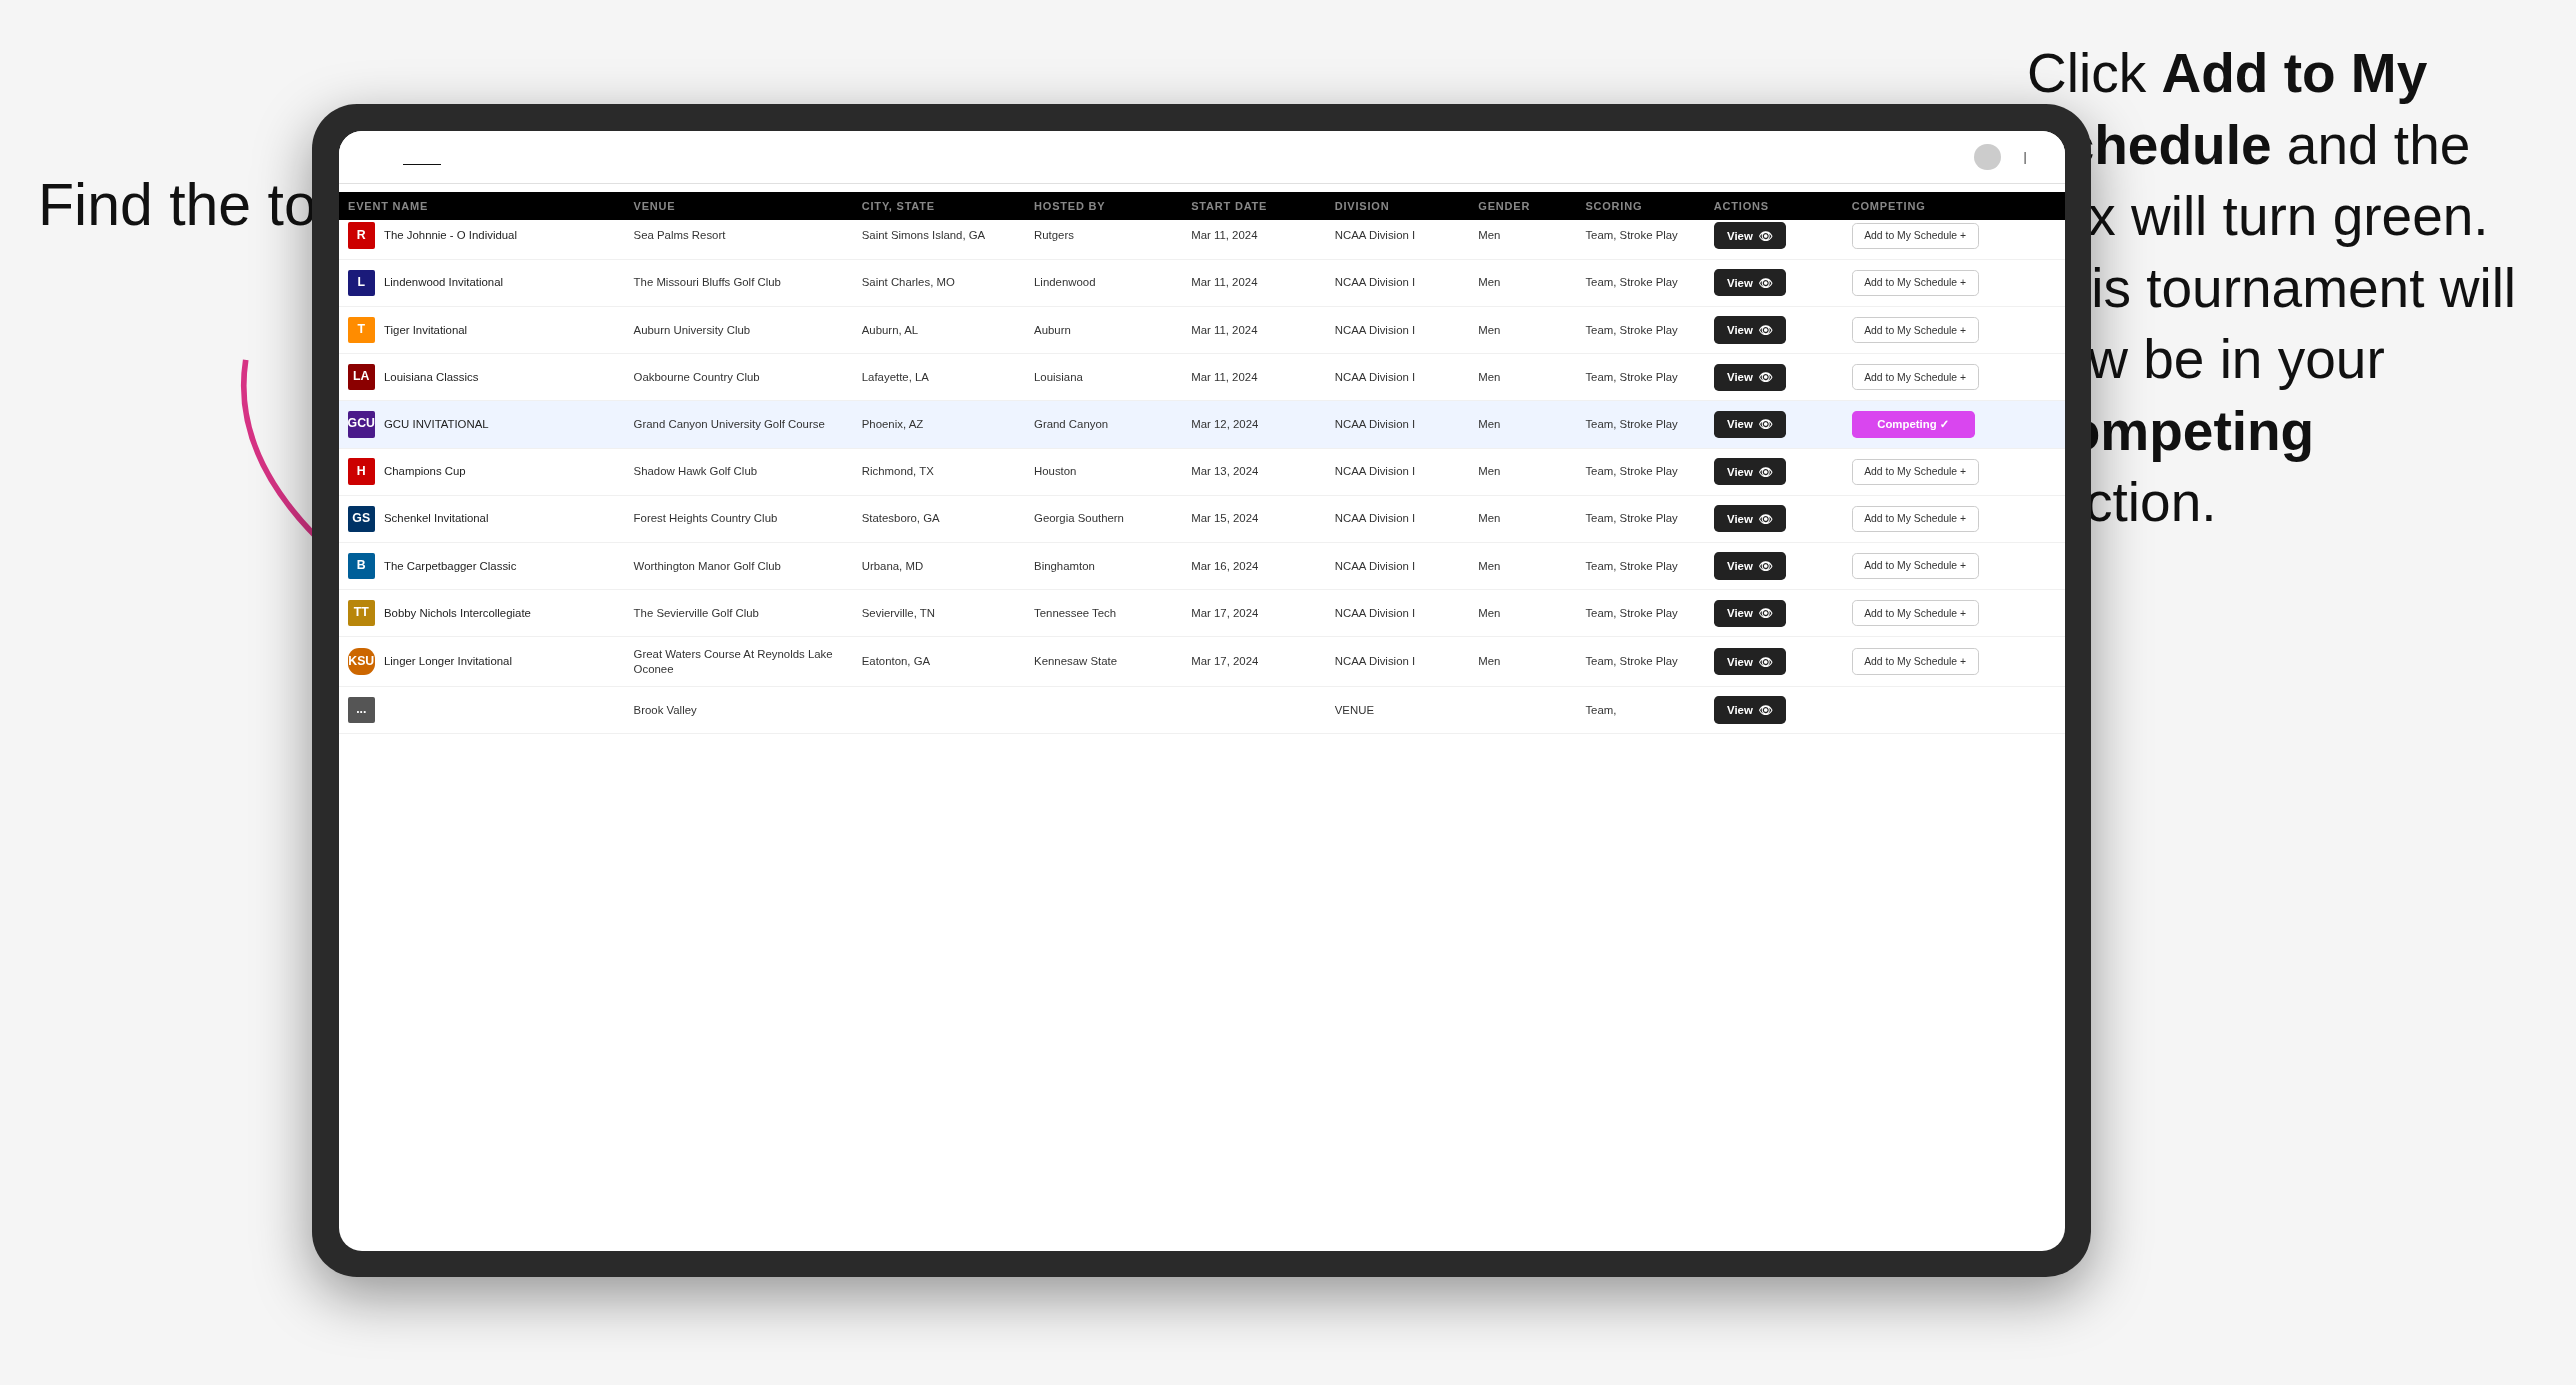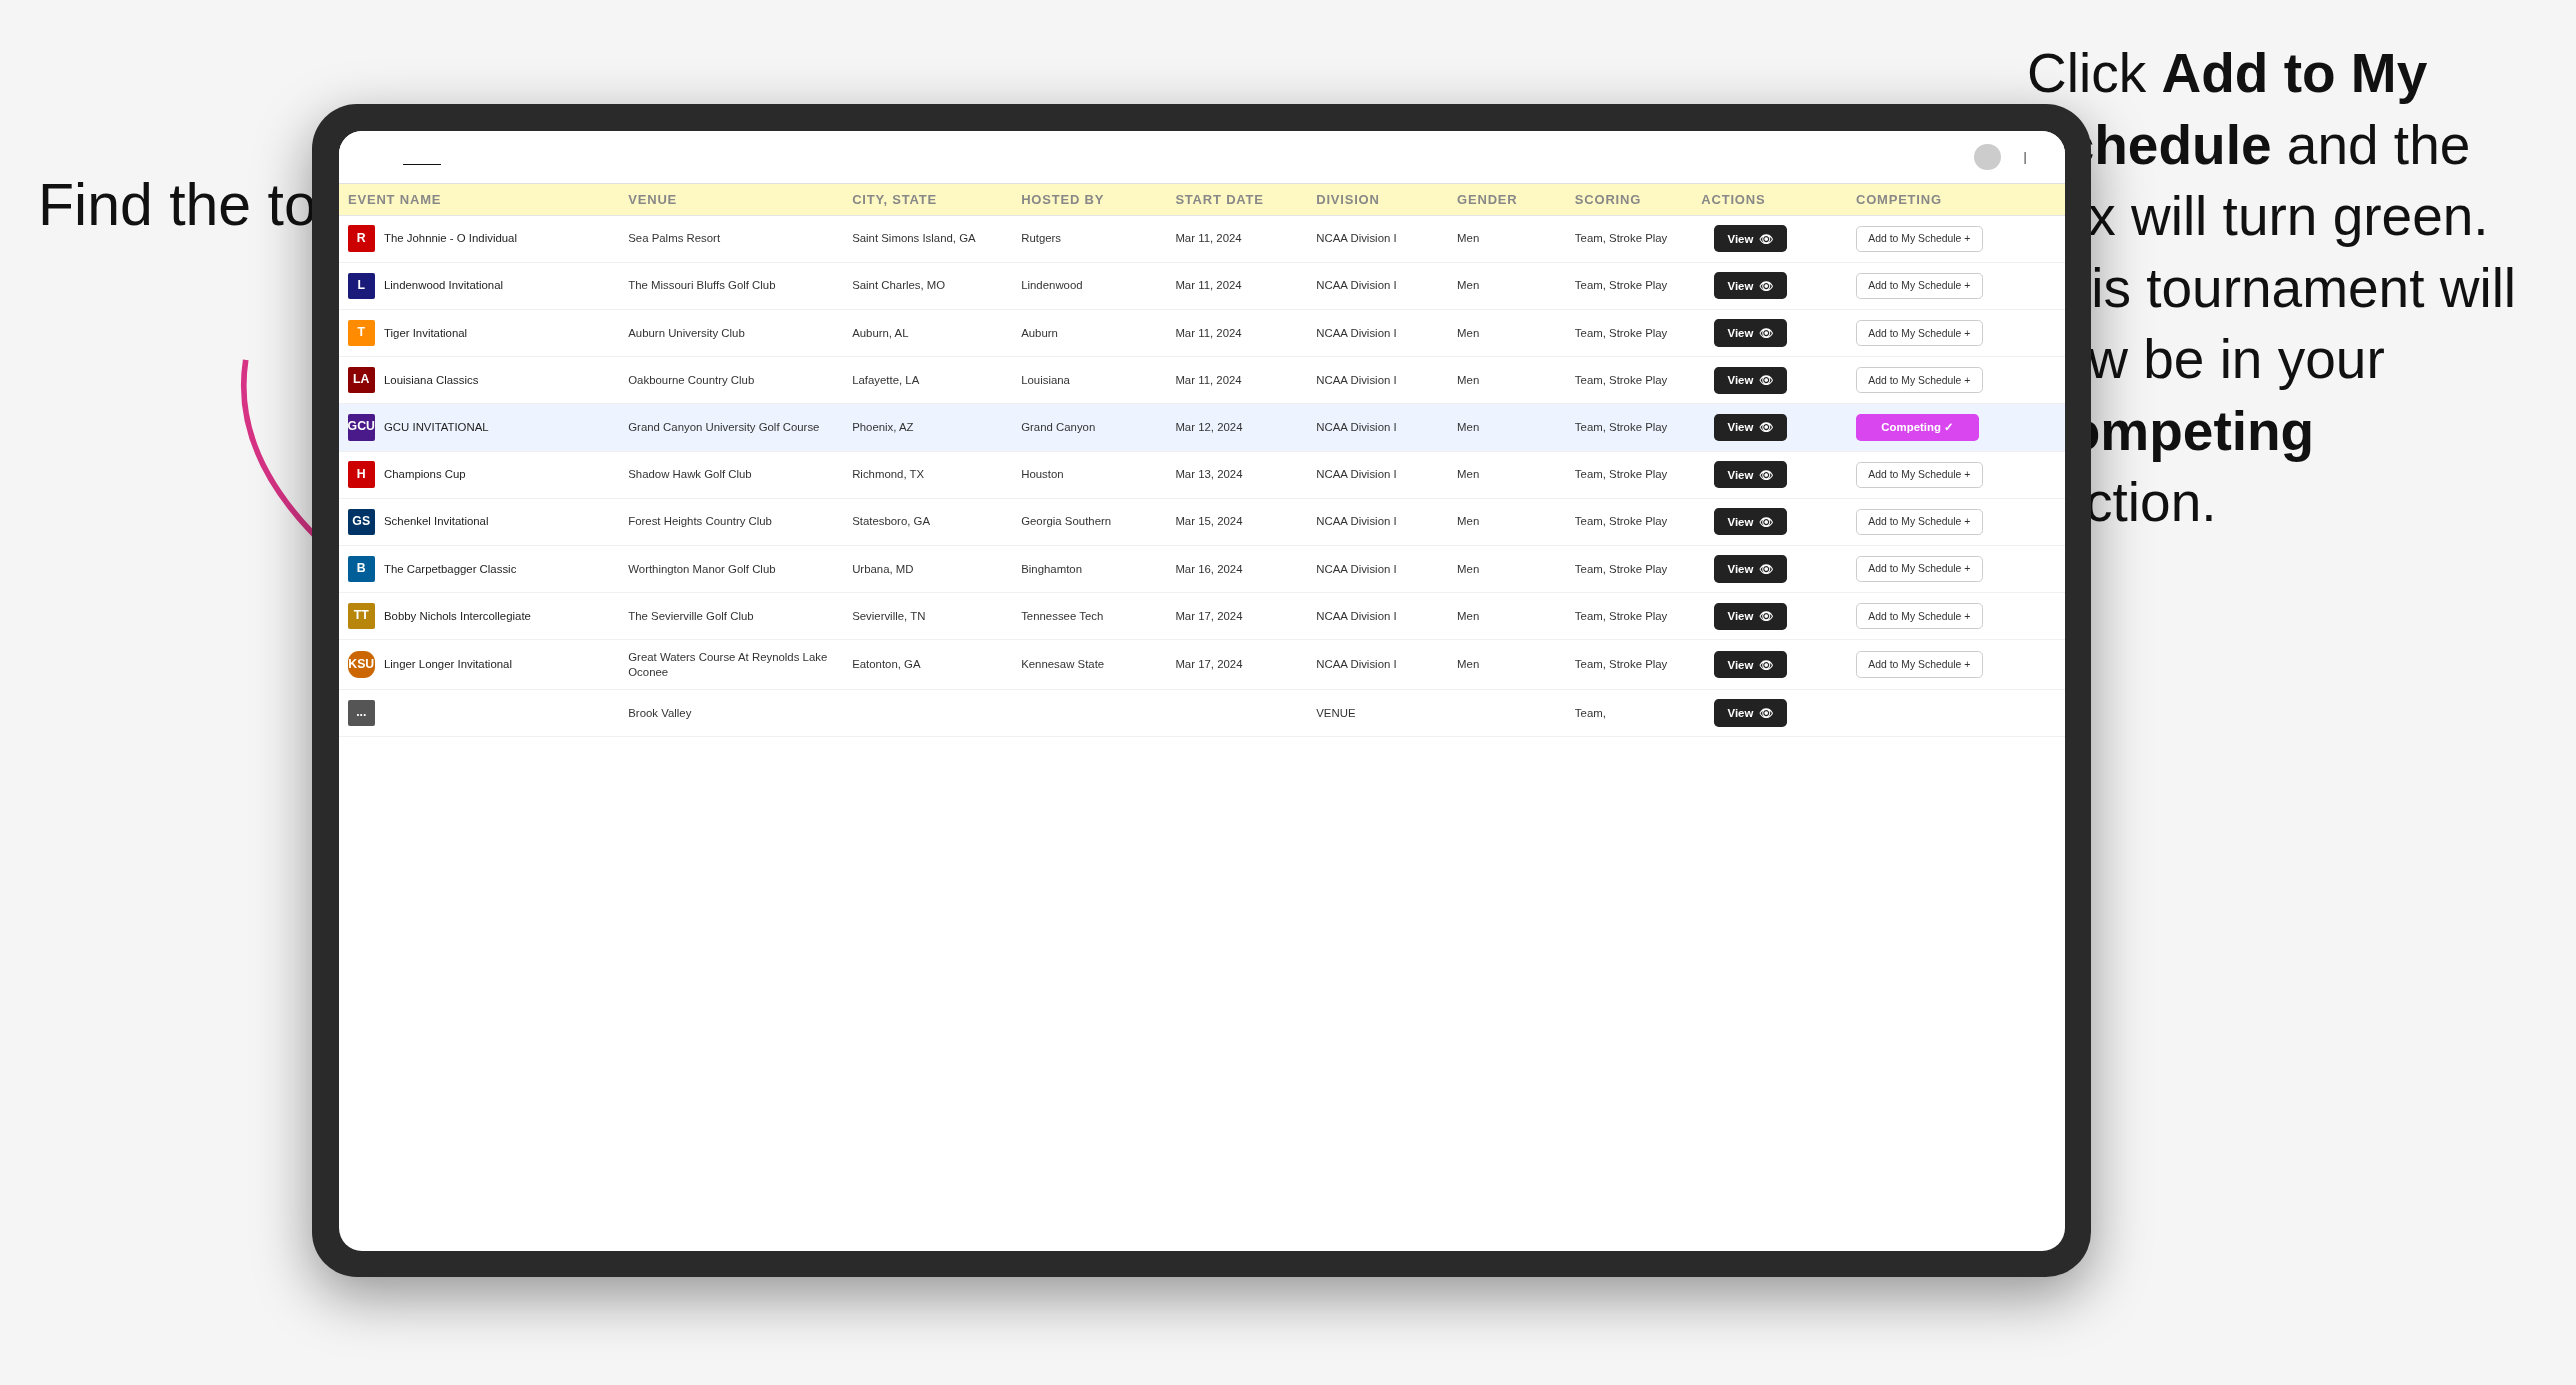--- a/index.html
+++ b/index.html
@@ -129,31 +129,31 @@
       overflow-y: auto;
     }
 
     table {
       width: 100%;
       border-collapse: collapse;
       font-size: 12.3px;
     }
 
     thead th {
-      background: #fef9c3;
+      background: #000000;
       padding: 7.6px 9.5px;
       text-align: left;
-      font-size: 13px;
+      font-size: 11px;
       font-weight: 700;
       color: #888;
       letter-spacing: 0.8px;
       text-transform: uppercase;
       border-bottom: 0.9px solid #e5e5e5;
       position: sticky;
-      top: 0;
+      top: 8px;
       z-index: 2;
     }
 
     tbody tr {
       border-bottom: 0.9px solid #f0f0f0;
     }
 
     tbody tr.highlighted {
       background: #eef4ff;
     }
@@ -197,21 +197,20 @@
       border: none;
       border-radius: 4.7px;
       padding: 6.6px 13.2px;
       font-size: 11.4px;
       font-weight: 600;
       cursor: pointer;
       display: flex;
       align-items: center;
       gap: 5.7px;
       white-space: nowrap;
-      margin-left: 13px;
     }
 
     .view-btn .eye-icon {
       font-size: 11.4px;
     }
 
     .add-btn {
       background: #fff;
       color: #333;
       border: 0.9px solid #ccc;

